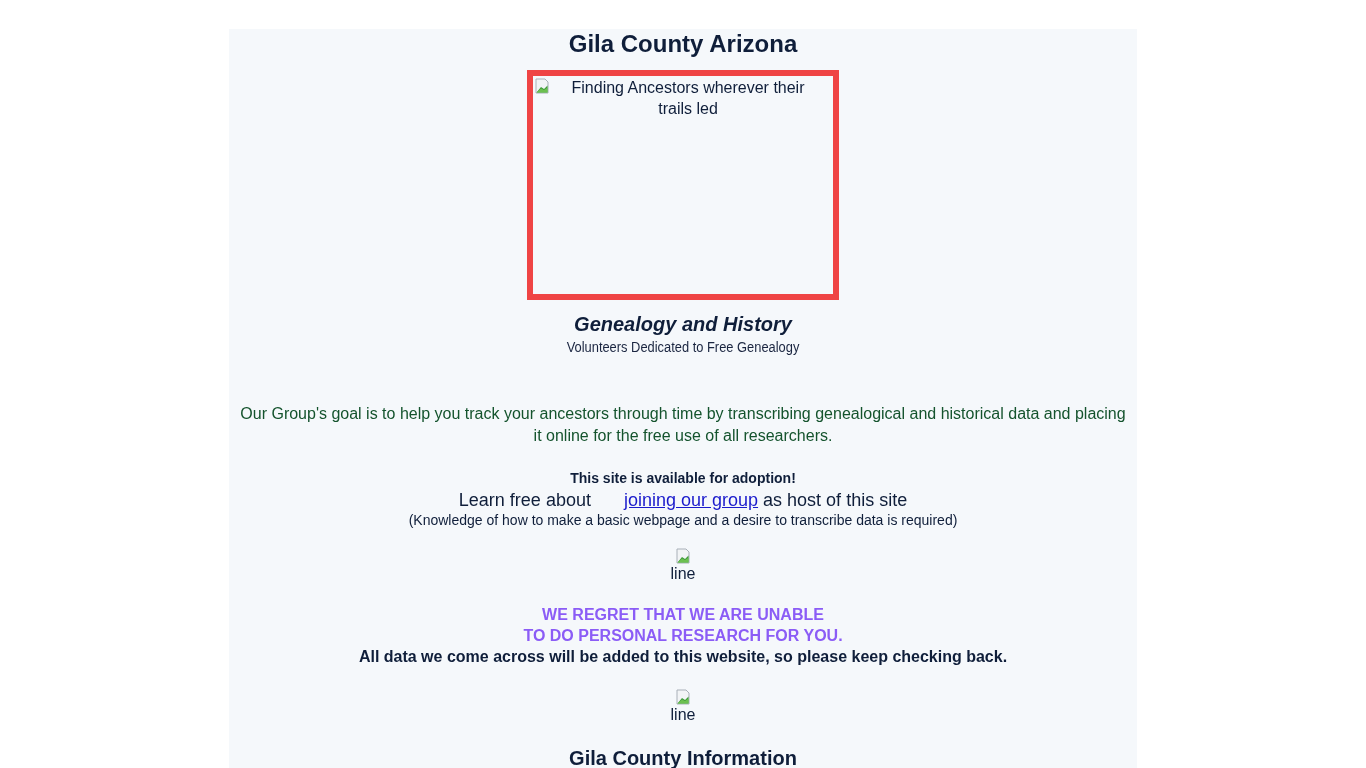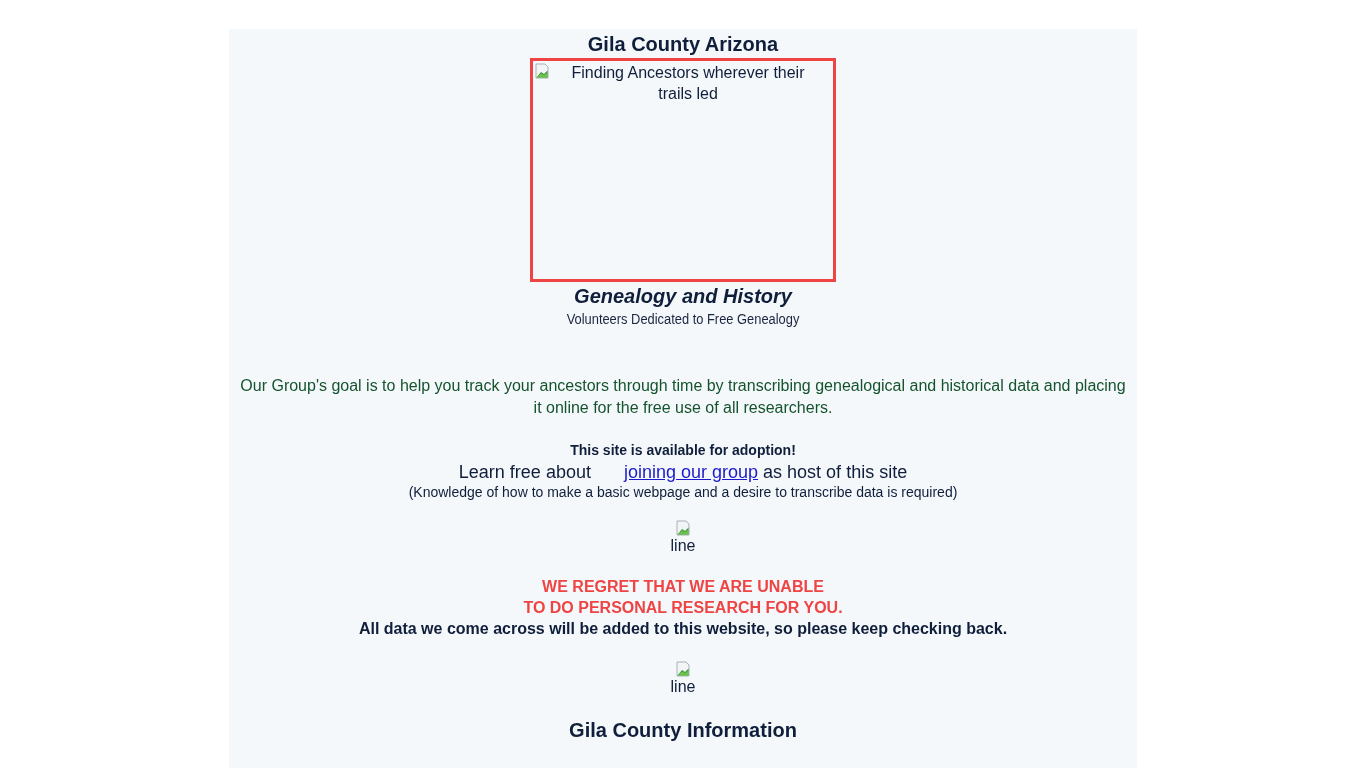--- a/index.html
+++ b/index.html
@@ -19,31 +19,31 @@
       left: 229px;
       top: 29px;
       width: 908px;
       height: 760px;
       background: #f5f8fb;
       text-align: center;
     }
     .site-title {
       margin: 0;
       padding-top: 1px;
-      font-size: 20px;
+      font-size: 24px;
       font-weight: bold;
       line-height: 28px;
       color: #0f1e3a;
     }
     .banner {
       display: block;
-      margin: 0 auto;
+      margin: 12px auto;
       width: 300px;
       height: 218px;
-      border: 3px solid #ef4444;
+      border: 6px solid #ef4444;
       box-sizing: content-box;
       position: relative;
       text-align: center;
     }
     .banner .broken-icon {
       position: absolute;
       left: 1px;
       top: 2px;
       width: 16px;
       height: 16px;
@@ -130,21 +130,21 @@
       margin-right: 0;
     }
     .divider-1 { margin-top: 19px; }
     .notice {
       margin-top: 20px;
       font-size: 16px;
       font-weight: bold;
       line-height: 21px;
     }
     .notice .red {
-      color: #ef4444;
+      color: #8b5cf6;
     }
     .notice .dark {
       color: #0f1e3a;
     }
     .divider-2 { margin-top: 22px; }
     .info-title {
       margin: 0;
       margin-top: 21px;
       font-size: 20px;
       font-weight: bold;

